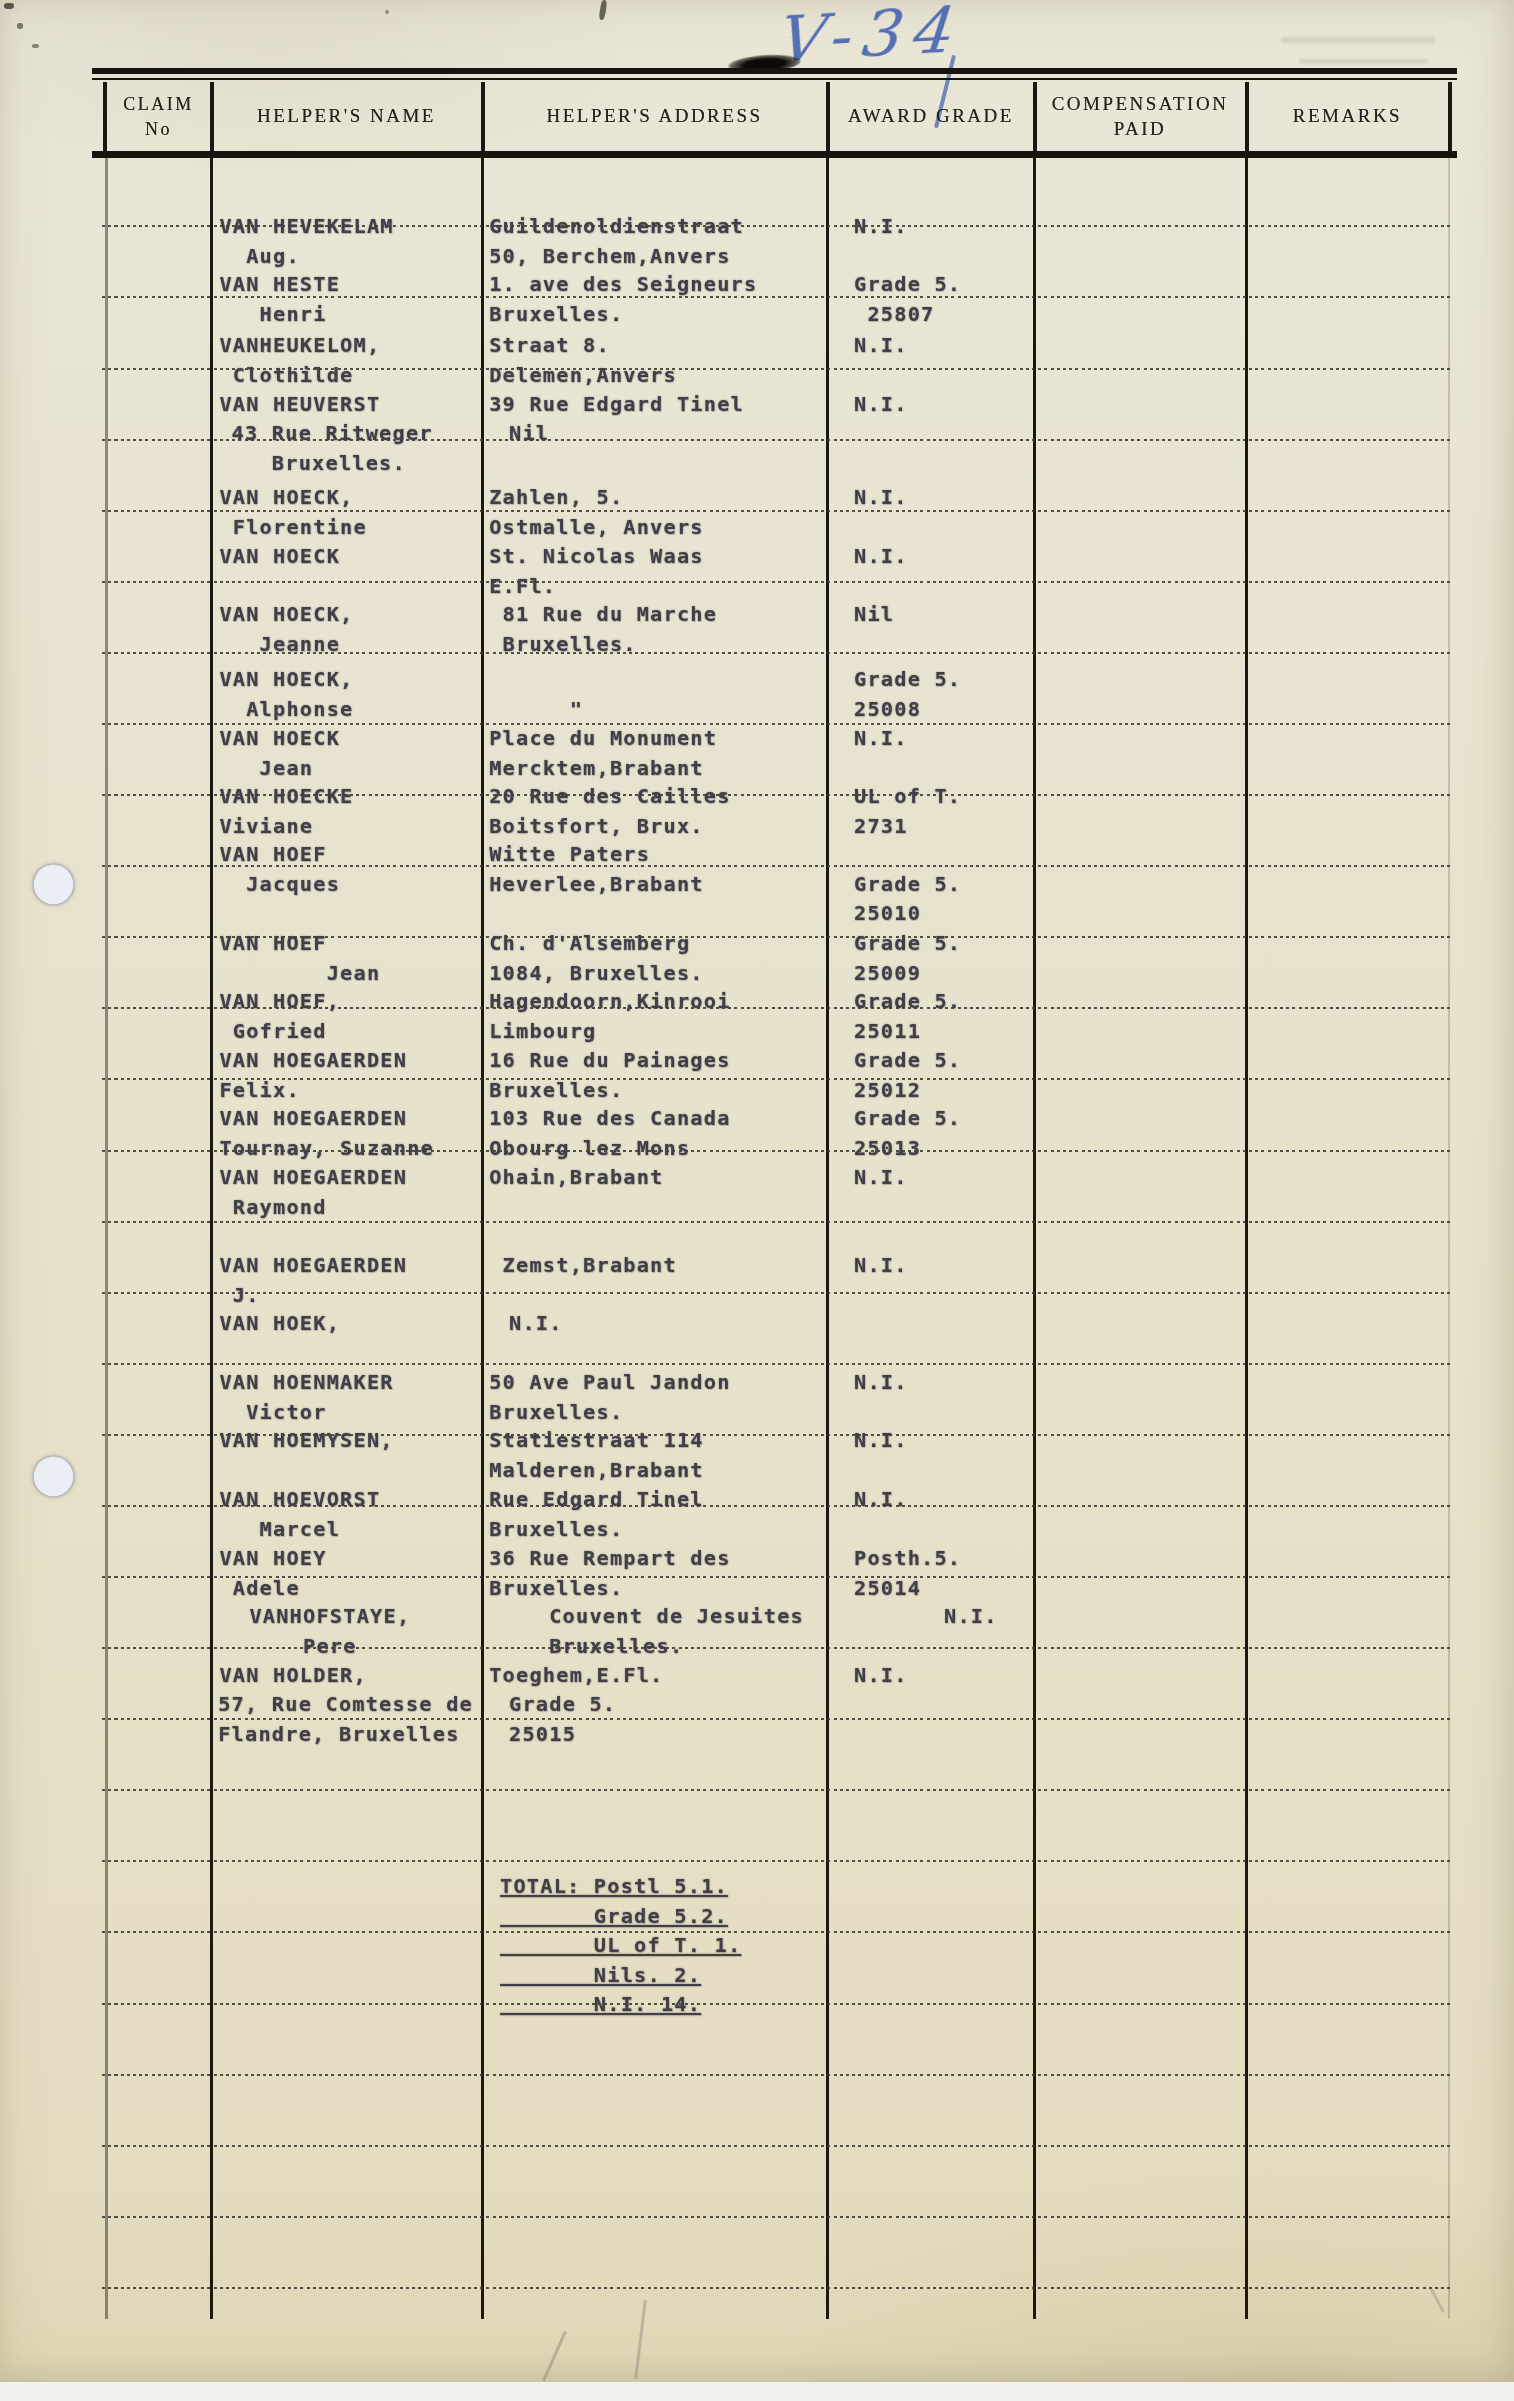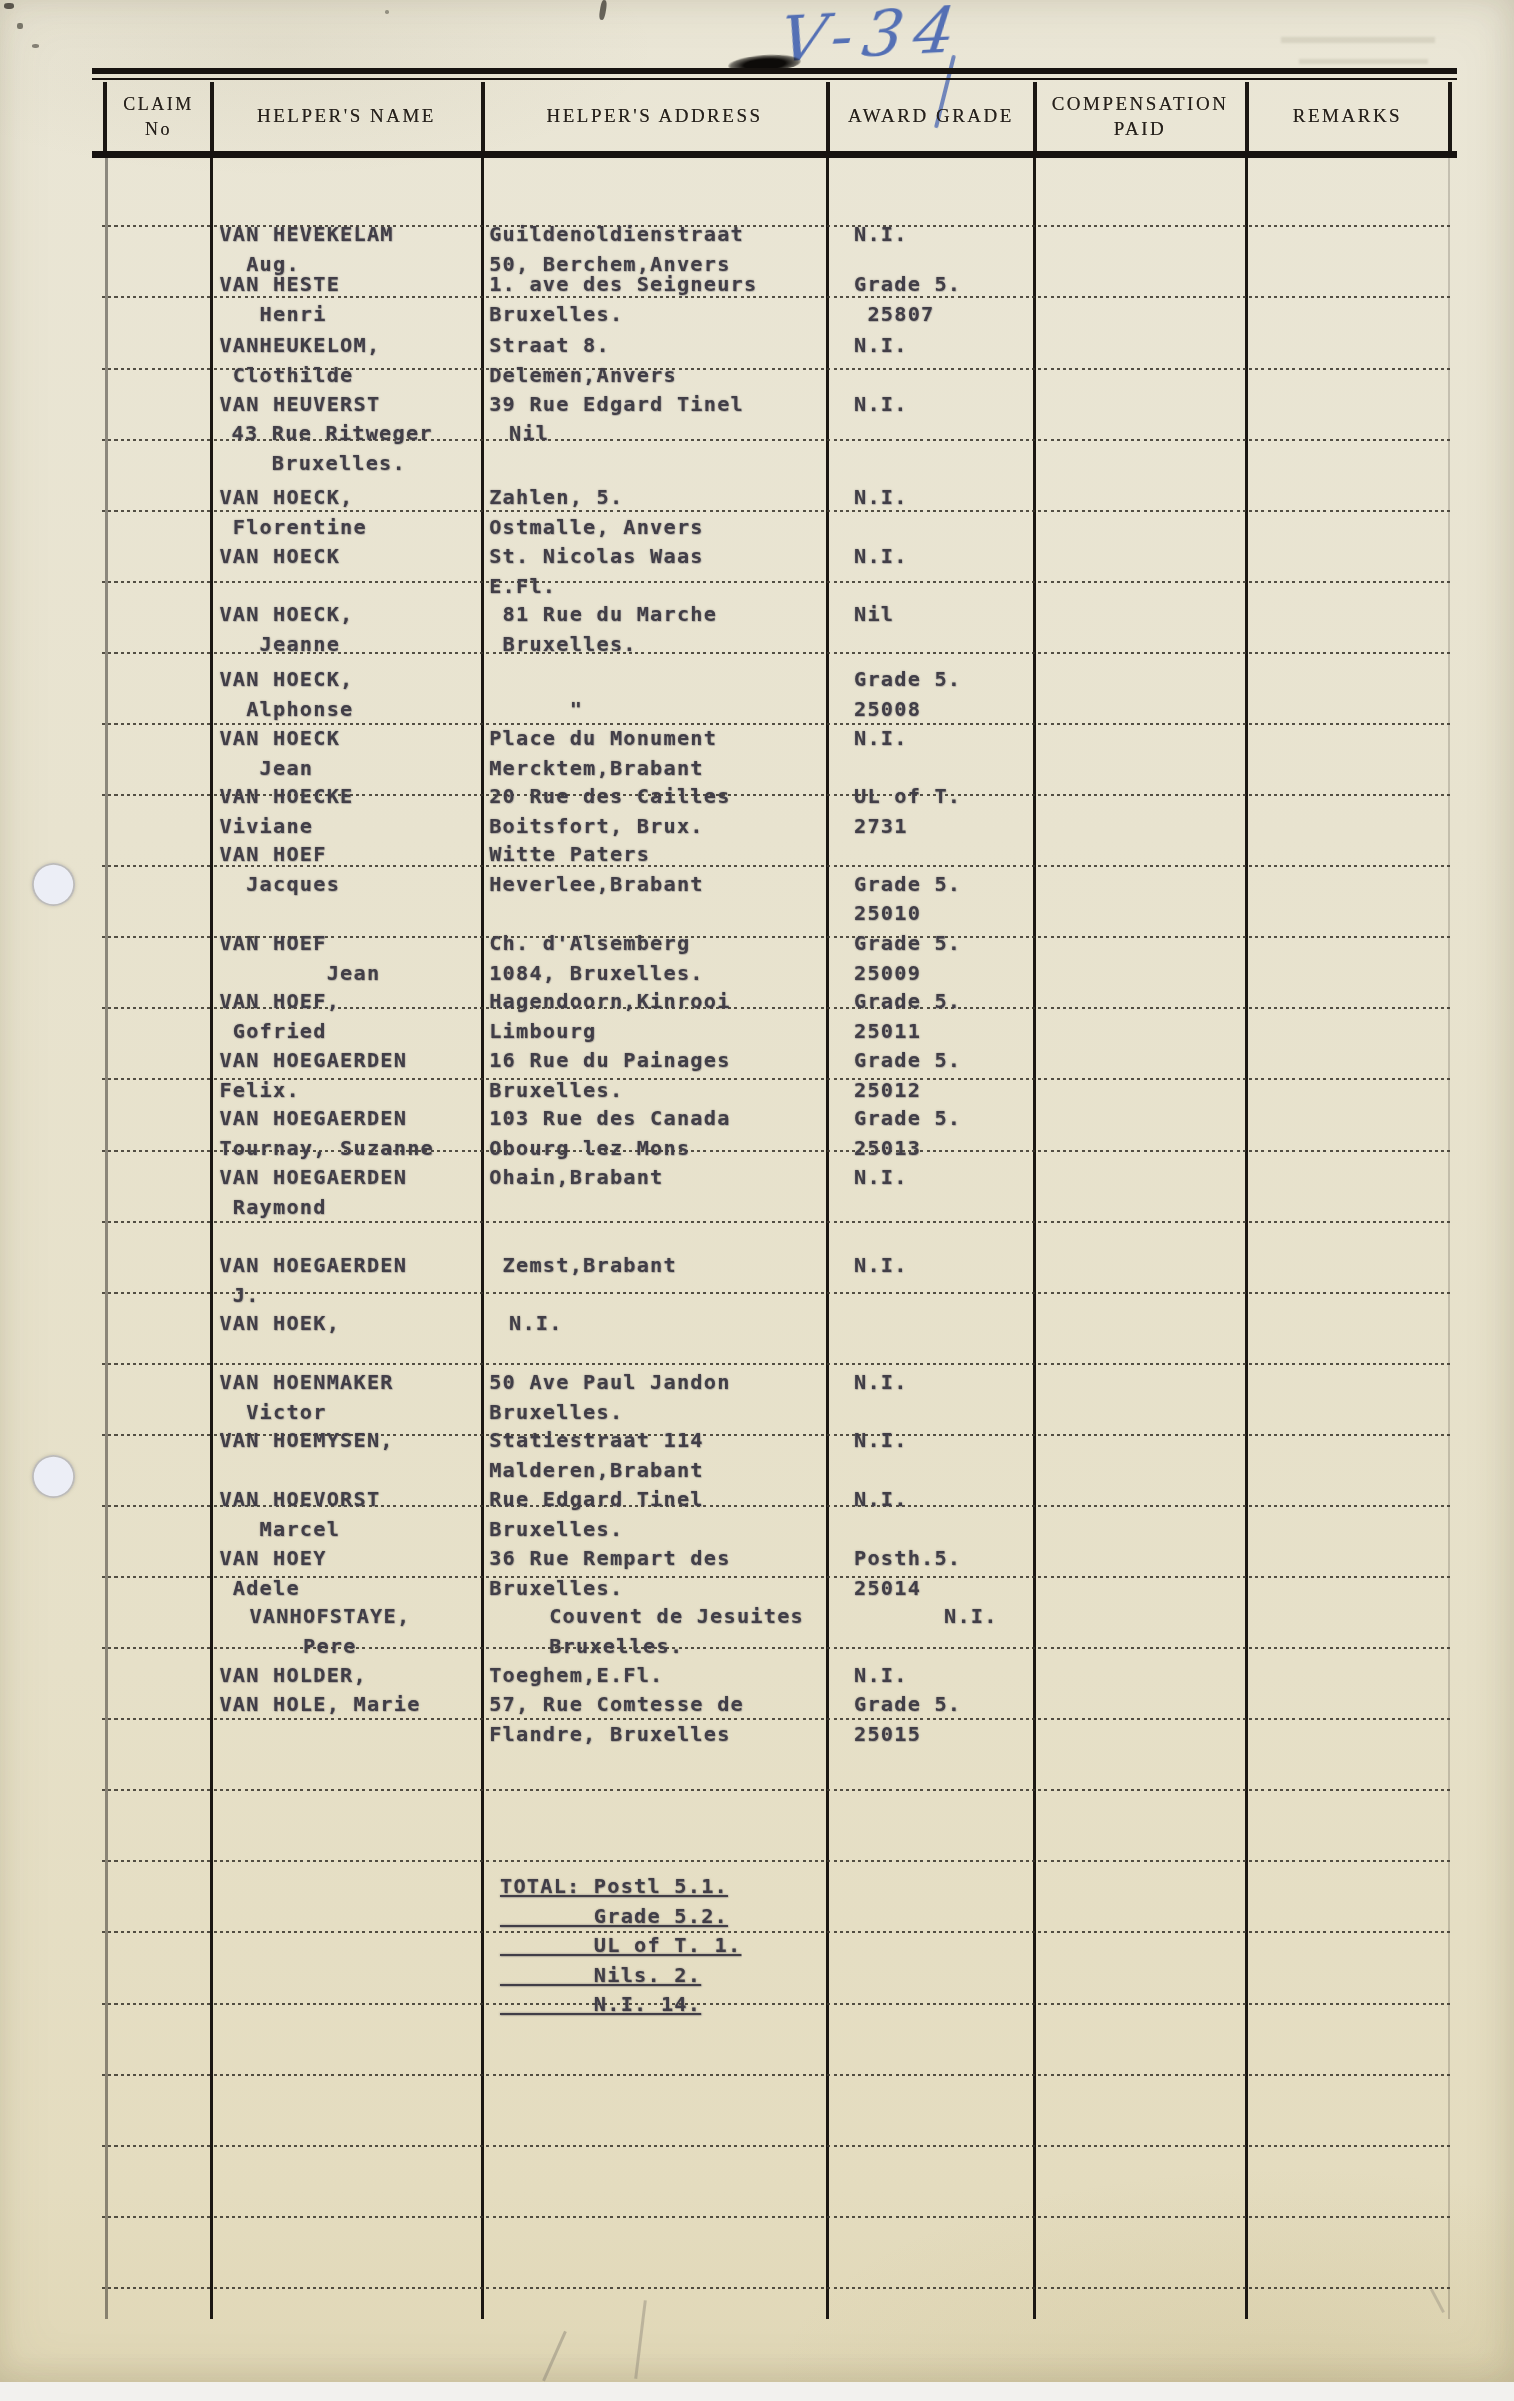--- a/index.html
+++ b/index.html
@@ -136,21 +136,21 @@
         <div class="dotline" style="top: 1789px;"></div>
         <div class="dotline" style="top: 1860px;"></div>
         <div class="dotline" style="top: 1931px;"></div>
         <div class="dotline" style="top: 2003px;"></div>
         <div class="dotline" style="top: 2074px;"></div>
         <div class="dotline" style="top: 2145px;"></div>
         <div class="dotline" style="top: 2216px;"></div>
         <div class="dotline" style="top: 2287px;"></div>
       </div>
     <div id="body-rows">
-        <div class="entry" style="top: 220px;">
+        <div class="entry" style="top: 212px;">
           <div class="cell claim typed"></div>
           <div class="cell name typed">VAN HEVEKELAM
   Aug.</div>
           <div class="cell addr typed">Guildenoldienstraat
 50, Berchem,Anvers</div>
           <div class="cell grade typed">N.I.</div>
           <div class="cell comp typed"></div>
           <div class="cell remarks typed"></div>
         </div>
         <div class="entry" style="top: 270px;">
@@ -385,21 +385,20 @@
         <div class="entry" style="top: 1661px;">
           <div class="cell claim typed"></div>
           <div class="cell name typed">VAN HOLDER,</div>
           <div class="cell addr typed">Toeghem,E.Fl.</div>
           <div class="cell grade typed">N.I.</div>
           <div class="cell comp typed"></div>
           <div class="cell remarks typed"></div>
         </div>
         <div class="entry" style="top: 1690px;">
           <div class="cell claim typed"></div>
-          <div class="cell name typed">VAN HOLE, Marie</div>
           <div class="cell addr typed">57, Rue Comtesse de
 Flandre, Bruxelles</div>
           <div class="cell grade typed">Grade 5.
 25015</div>
           <div class="cell comp typed"></div>
           <div class="cell remarks typed"></div>
         </div>
       </div>
 
     <div id="totals" class="typed">TOTAL: Postl 5.1.

